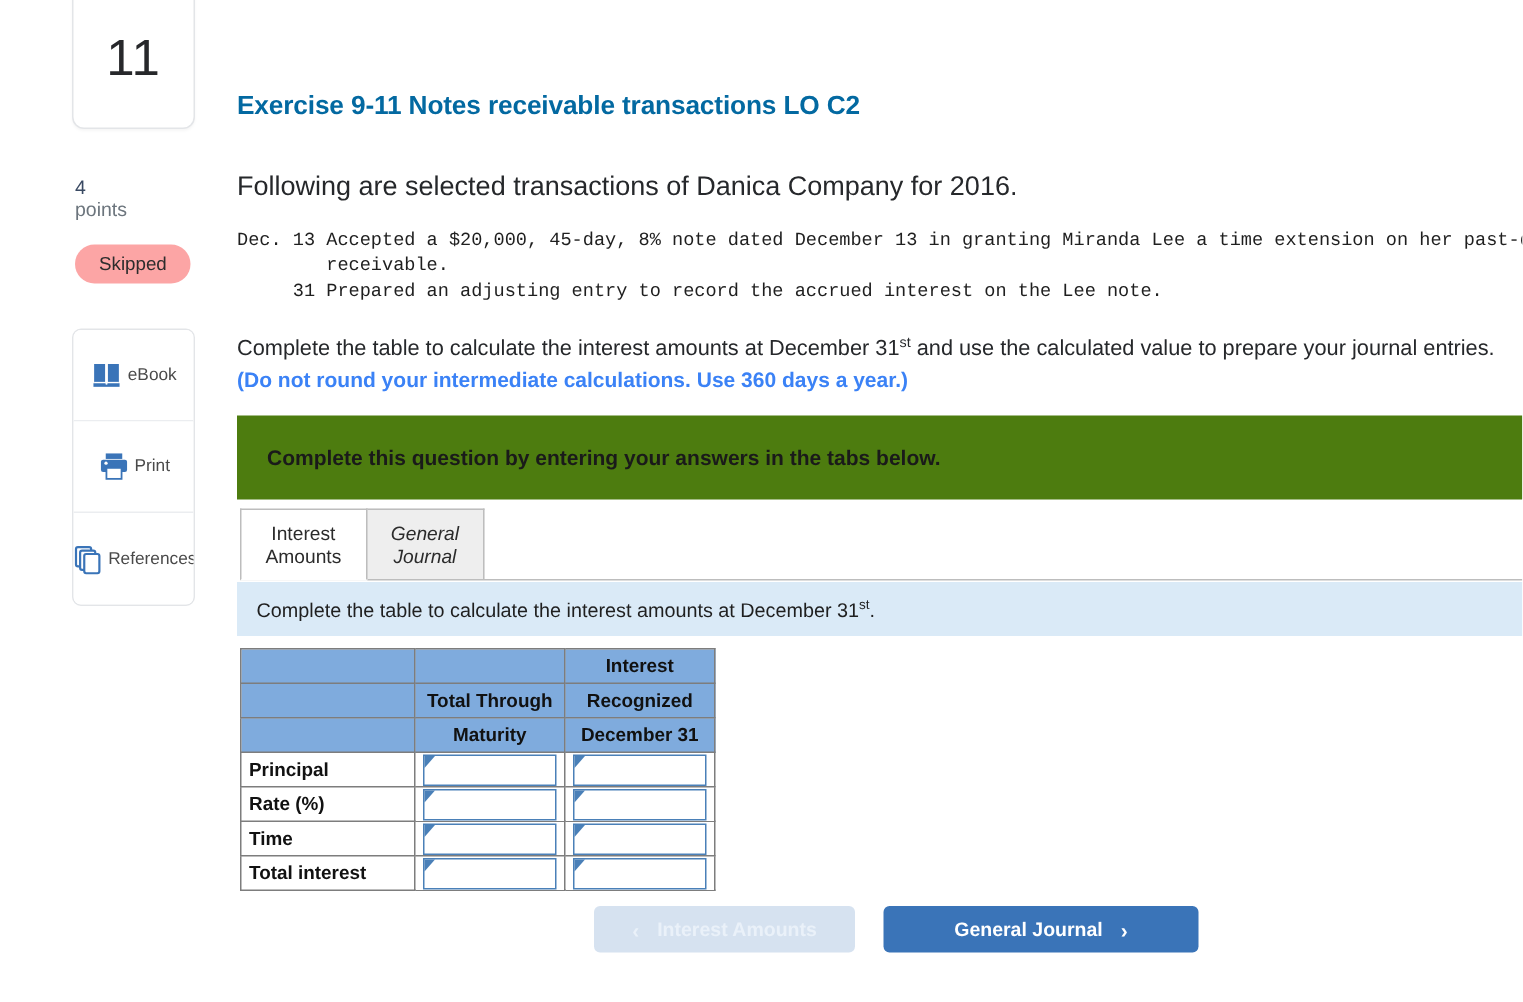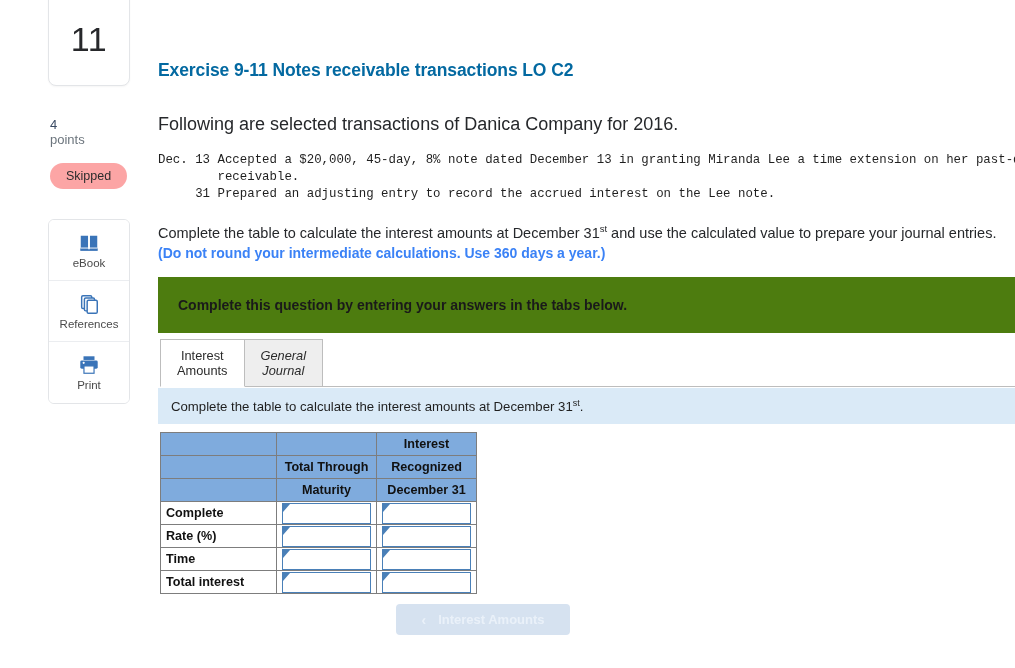--- a/index.html
+++ b/index.html
@@ -71,21 +71,21 @@
     left: 0; top: 219px;
     width: 82px;
     background: #ffffff;
     border: 1px solid #e3e5e8;
     border-radius: 6px;
     overflow: hidden;
   }
   .tool-item {
     height: 61px;
     border-bottom: 1px solid #ebedf0;
-    display: flex; flex-direction: column;
+    display: flex; flex-direction: row;
     align-items: center; justify-content: center;
     gap: 3px;
     cursor: pointer;
     background: #ffffff;
   }
   .tool-item:last-child { border-bottom: none; }
   .tool-label {
     font-size: 11.5px;
     color: #4a4a4a;
     line-height: 12px;
@@ -324,38 +324,38 @@
             <rect x="11.4" y="4" width="1.2" height="15" fill="#ffffff"></rect>
             <rect x="3" y="17" width="18" height="1" fill="#ffffff"></rect>
           </svg>
         </span>
         <span class="tool-label">eBook</span>
       </div>
 
       <div class="tool-item">
         <span>
           <svg class="tool-icon" viewBox="0 0 24 24" aria-hidden="true">
-            <rect x="4" y="3" width="11" height="14" rx="1.4" fill="#ffffff" stroke="#3A74B8" stroke-width="1.6"></rect>
-            <rect x="7" y="5.5" width="11" height="14" rx="1.4" fill="#ffffff" stroke="#3A74B8" stroke-width="1.6"></rect>
-            <rect x="10" y="8" width="11" height="14" rx="1.4" fill="#ffffff" stroke="#3A74B8" stroke-width="1.6"></rect>
-          </svg>
-        </span>
-        <span class="tool-label">References</span>
-      </div>
-
-      <div class="tool-item">
-        <span>
-          <svg class="tool-icon" viewBox="0 0 24 24" aria-hidden="true">
             <rect x="6" y="2.5" width="12" height="4" fill="#3A74B8"></rect>
             <rect x="2.5" y="7" width="19" height="9" rx="1.6" fill="#3A74B8"></rect>
             <rect x="6.5" y="13" width="11" height="8" fill="#ffffff" stroke="#3A74B8" stroke-width="1.3"></rect>
             <circle cx="6.2" cy="9.6" r="1.2" fill="#ffffff"></circle>
           </svg>
         </span>
         <span class="tool-label">Print</span>
+      </div>
+
+      <div class="tool-item">
+        <span>
+          <svg class="tool-icon" viewBox="0 0 24 24" aria-hidden="true">
+            <rect x="4" y="3" width="11" height="14" rx="1.4" fill="#ffffff" stroke="#3A74B8" stroke-width="1.6"></rect>
+            <rect x="7" y="5.5" width="11" height="14" rx="1.4" fill="#ffffff" stroke="#3A74B8" stroke-width="1.6"></rect>
+            <rect x="10" y="8" width="11" height="14" rx="1.4" fill="#ffffff" stroke="#3A74B8" stroke-width="1.6"></rect>
+          </svg>
+        </span>
+        <span class="tool-label">References</span>
       </div>
 
     </div>
   </div>
 
   <div id="main">
 
     <div class="ex-title">Exercise 9-11 Notes receivable transactions LO C2</div>
 
     <div class="intro-line">Following are selected transactions of Danica Company for 2016.</div>
@@ -407,21 +407,21 @@
           <td class="hdr">Total Through</td>
           <td class="hdr">Recognized</td>
         </tr>
         <tr>
           <td class="hdr-blank"></td>
           <td class="hdr">Maturity</td>
           <td class="hdr">December 31</td>
         </tr>
 
         <tr>
-          <td class="rowlbl">Complete</td>
+          <td class="rowlbl">Principal</td>
           <td class="inputcell">
             <div class="cellbox">
                 <span class="flag"></span>
               </div>
           </td>
           <td class="inputcell">
             <div class="cellbox">
                 <span class="flag"></span>
               </div>
           </td>
@@ -467,15 +467,19 @@
         </tr>
       </tbody>
     </table>
   </div>
 
   <div class="navbtns">
     <button class="btn btn-prev">
       <span class="chev">‹</span>
       <span>Interest Amounts</span>
     </button>
+    <button class="btn btn-next">
+      <span>General Journal</span>
+      <span class="chev">›</span>
+    </button>
   </div>
 
 </div>
 
 </body></html>

